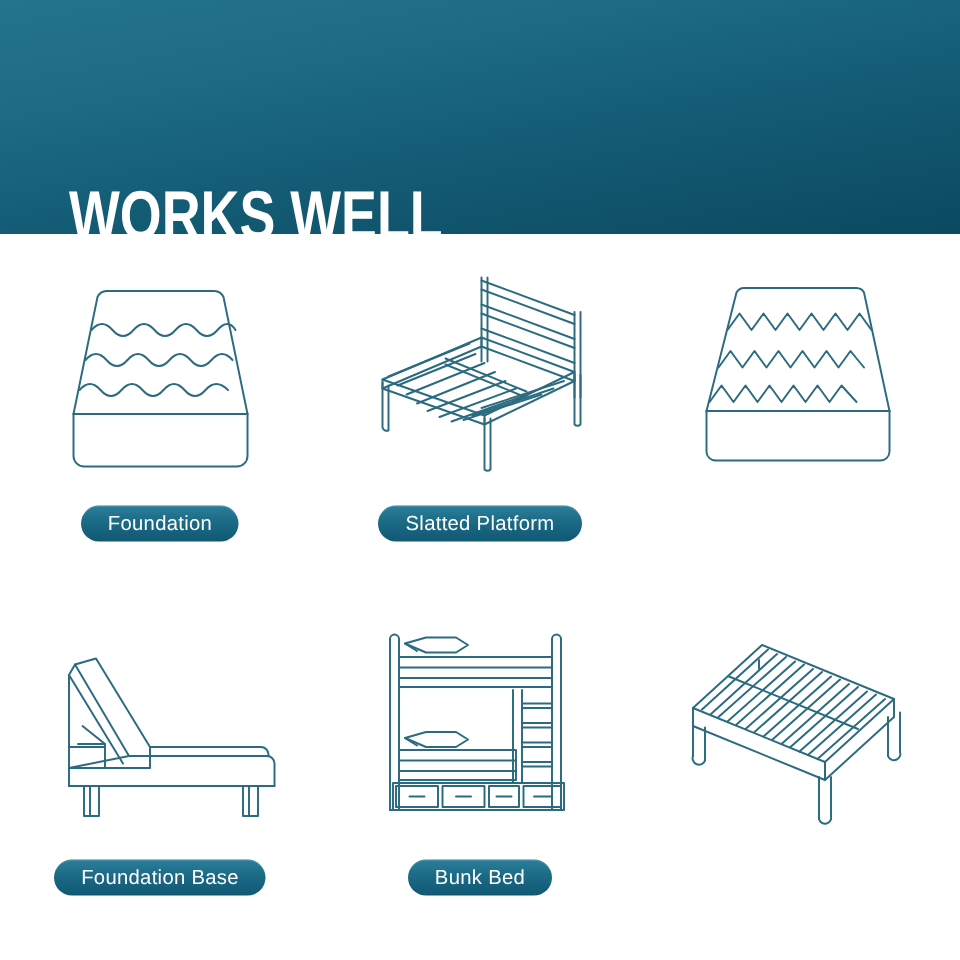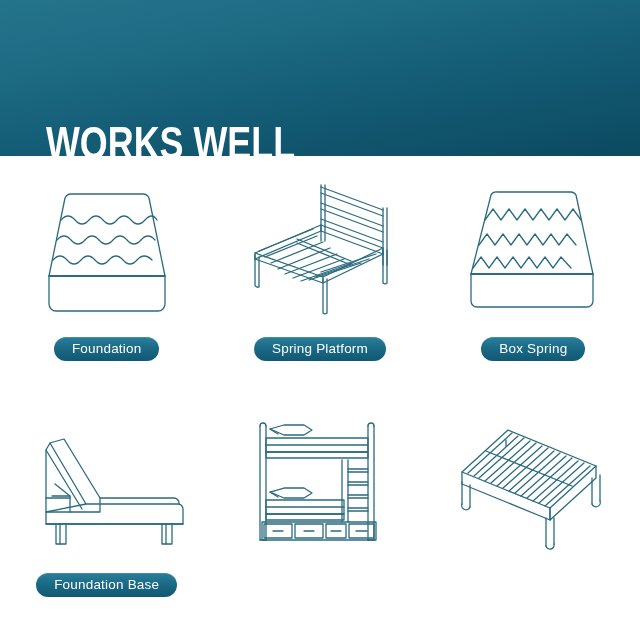--- a/index.html
+++ b/index.html
@@ -156,41 +156,40 @@
           <path d="M134 86 L80 104"></path>
           <path d="M141 81 L86 99"></path>
 
           <path d="M62 66 L116 88 M62 70 L116 92"></path>
 
           <path d="M20 82 L20 112 M24 84 L24 114 M20 112 a3 3 0 0 0 4 2"></path>
           <path d="M88 106 L88 140 M92 106 L92 140 M88 140 a3 3 0 0 0 4 0"></path>
           <path d="M148 77 L148 110 M152 77 L152 110 M148 110 a3 3 0 0 0 4 0"></path>
         </svg>
       </div>
-      <div class="pill">Spring Platform</div>
+      <div class="pill">Slatted Platform</div>
     </div>
 
     <div class="cell">
       <div class="art">
         <svg width="165" height="150" viewBox="0 0 165 150" fill="none" stroke="#2b6b7f" stroke-width="1.3" stroke-linejoin="round" stroke-linecap="round">
 
           <path d="M46 16 h74 a6 6 0 0 1 5 3 L142 98 H20 L40 19 a6 6 0 0 1 6 -3 Z"></path>
 
           <path d="M34 44 l8 -11 l8 11 l8 -11 l8 11 l8 -11 l8 11 l8 -11 l8 11 l8 -11 l8 11 l8 -11 l8 11"></path>
 
           <path d="M28 69 l8 -11 l8 11 l8 -11 l8 11 l8 -11 l8 11 l8 -11 l8 11 l8 -11 l8 11 l8 -11 l9 11"></path>
 
           <path d="M22 92 l8 -11 l8 11 l8 -11 l8 11 l8 -11 l8 11 l8 -11 l8 11 l8 -11 l8 11 l8 -11 l10 11"></path>
 
           <path d="M20 98 H142"></path>
 
           <path d="M20 98 H142 v27 a6 6 0 0 1 -6 6 H26 a6 6 0 0 1 -6 -6 Z"></path>
         </svg>
       </div>
-      <div class="pill">Box Spring</div>
     </div>
 
     <div class="cell row2">
       <div class="art">
         <svg width="170" height="150" viewBox="0 0 170 150" fill="none" stroke="#2b6b7f" stroke-width="1.3" stroke-linejoin="round" stroke-linecap="round">
 
           <path d="M24 38 L28 31 L42 27 L78 86 L78 100 L24 100 Z"></path>
 
           <path d="M28 31 L64 92"></path>
 
@@ -255,20 +254,21 @@
           <path d="M107 112 L132 112 L132 126 L107 126 Z"></path>
 
           <path d="M31 119 L41 119"></path>
           <path d="M62 119 L72 119"></path>
           <path d="M89 119 L99 119"></path>
           <path d="M114 119 L125 119"></path>
 
           <path d="M18 128 L24 128 M126 128 L132 128"></path>
         </svg>
       </div>
+      <div class="pill">Bunk Bed</div>
     </div>
 
     <div class="cell row2">
       <div class="art">
         <svg width="175" height="150" viewBox="0 0 175 150" fill="none" stroke="#2b6b7f" stroke-width="1.3" stroke-linejoin="round" stroke-linecap="round">
 
           <path d="M62 18 L150 54 L104 96 L16 60 Z"></path>
 
           <path d="M66 21 L22 61"></path>
           <path d="M72 24 L28 64"></path>

